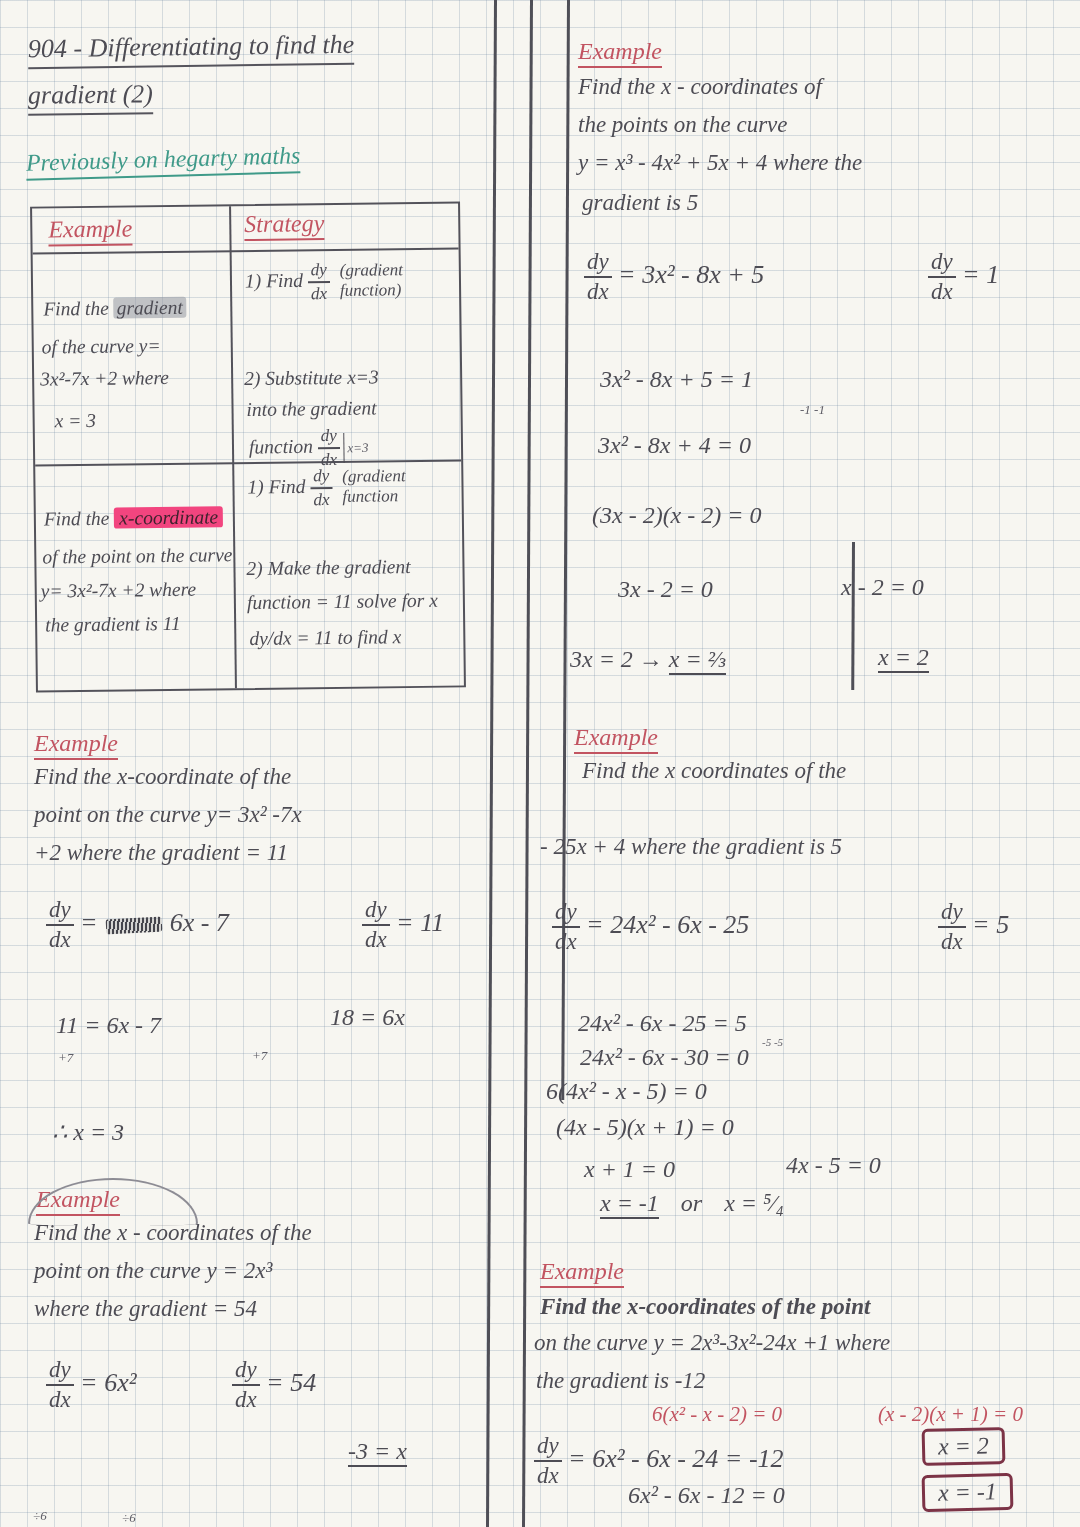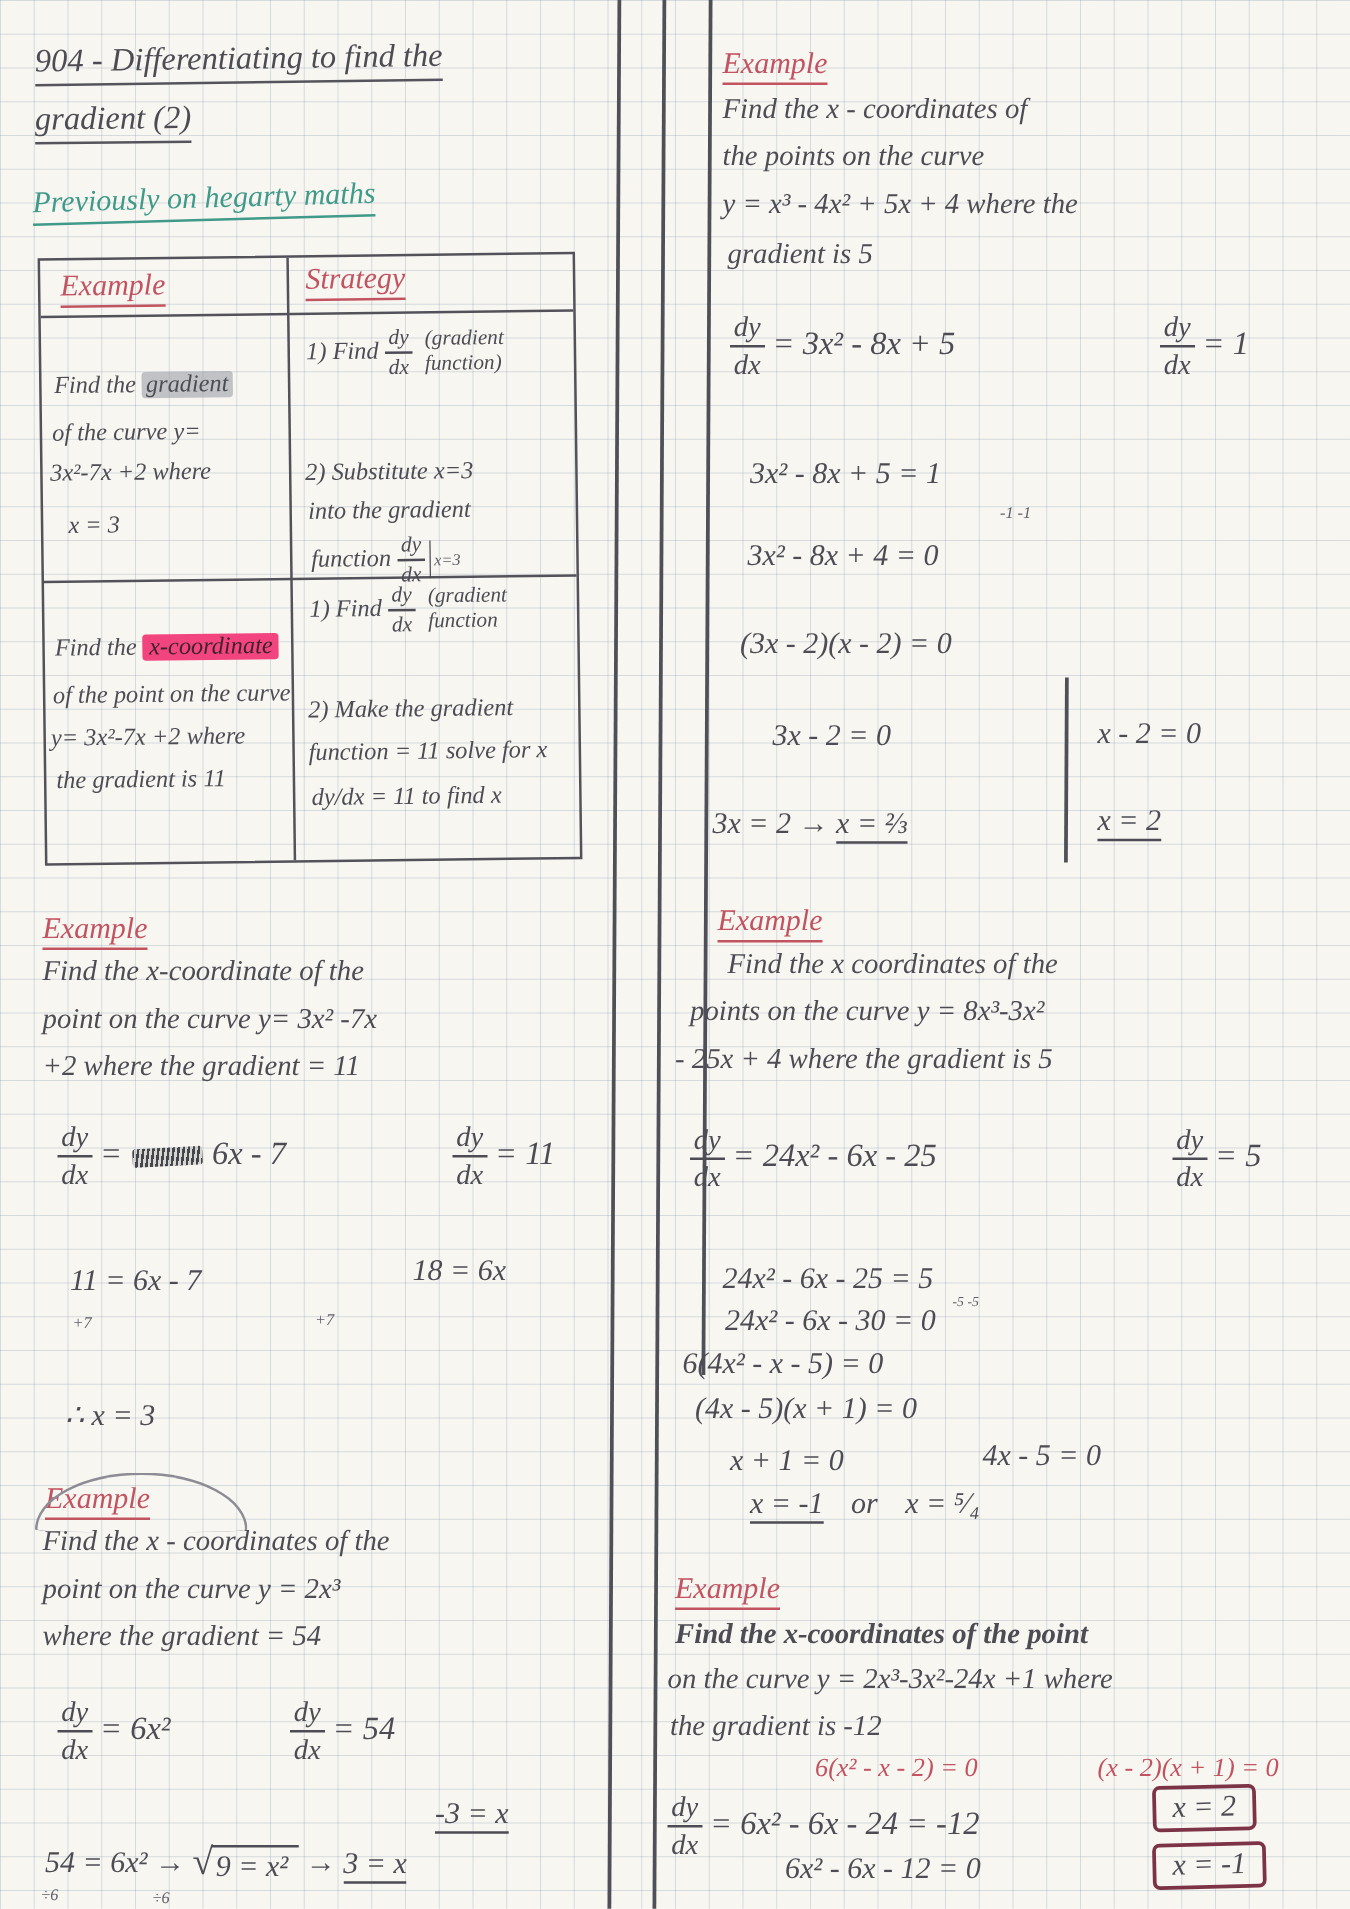--- a/index.html
+++ b/index.html
@@ -142,32 +142,20 @@
     <span class="frac"><span class="ft">dy</span><span class="fb">dx</span></span>
     <span>= 6x²</span>
   </div>
   <div class="p t26" style="left:232px;top:1358px;">
     <span class="frac"><span class="ft">dy</span><span class="fb">dx</span></span>
     <span>= 54</span>
   </div>
 
   <div class="p t24" style="left:348px;top:1438px;"><span class="res">-3 = x</span></div>
 
-  <div class="p t24" style="left:36px;top:1476px;">
-    <span>54</span>
-    <span>=</span>
-    <span>6x²</span>
-    <span>→</span>
-    <span class="root">
-        <span class="rs">√</span>
-        <span class="rb">9 = x²</span>
-      </span>
-    <span>→</span>
-    <span class="res">3 = x</span>
-  </div>
   <div class="p sub" style="left:33px;top:1508px;">÷6</div>
   <div class="p sub" style="left:122px;top:1510px;">÷6</div>
 
   <div class="p" style="left:578px;top:38px;"><span class="exhead">Example</span></div>
   <div class="p t23" style="left:578px;top:74px;">Find the x - coordinates of</div>
   <div class="p t23" style="left:578px;top:112px;">the points on the curve</div>
   <div class="p t23" style="left:578px;top:150px;">y = x³ - 4x² + 5x + 4 where the</div>
   <div class="p t23" style="left:582px;top:190px;">gradient is 5</div>
 
   <div class="p t26" style="left:584px;top:250px;">
@@ -179,31 +167,30 @@
     <span>= 1</span>
   </div>
 
   <div class="p t24" style="left:600px;top:366px;">3x² - 8x + 5 = 1</div>
   <div class="p sub" style="left:800px;top:402px;">-1      -1</div>
   <div class="p t24" style="left:598px;top:432px;">3x² - 8x + 4 = 0</div>
   <div class="p t24" style="left:592px;top:502px;">(3x - 2)(x - 2) = 0</div>
 
   <div class="p t24" style="left:618px;top:576px;">3x - 2 = 0</div>
   <div class="vline" style="left:852px;top:542px;height:148px;"></div>
-  <div class="p t24" style="left:878px;top:574px;">x - 2 = 0</div>
+  <div class="p t24" style="left:841px;top:574px;">x - 2 = 0</div>
 
   <div class="p t24" style="left:570px;top:646px;">
     <span>3x = 2 →</span>
     <span class="res">x = ⅔</span>
   </div>
   <div class="p t24" style="left:878px;top:644px;"><span class="res">x = 2</span></div>
 
   <div class="p" style="left:574px;top:724px;"><span class="exhead">Example</span></div>
   <div class="p t23" style="left:582px;top:758px;">Find the x coordinates of the</div>
-  <div class="p t23" style="left:552px;top:796px;">points on the curve  y = 8x³-3x²</div>
   <div class="p t23" style="left:540px;top:834px;">- 25x + 4 where the gradient is 5</div>
 
   <div class="p t26" style="left:552px;top:900px;">
     <span class="frac"><span class="ft">dy</span><span class="fb">dx</span></span>
     <span>= 24x² - 6x - 25</span>
   </div>
   <div class="p t26" style="left:938px;top:900px;">
     <span class="frac"><span class="ft">dy</span><span class="fb">dx</span></span>
     <span>= 5</span>
   </div>

